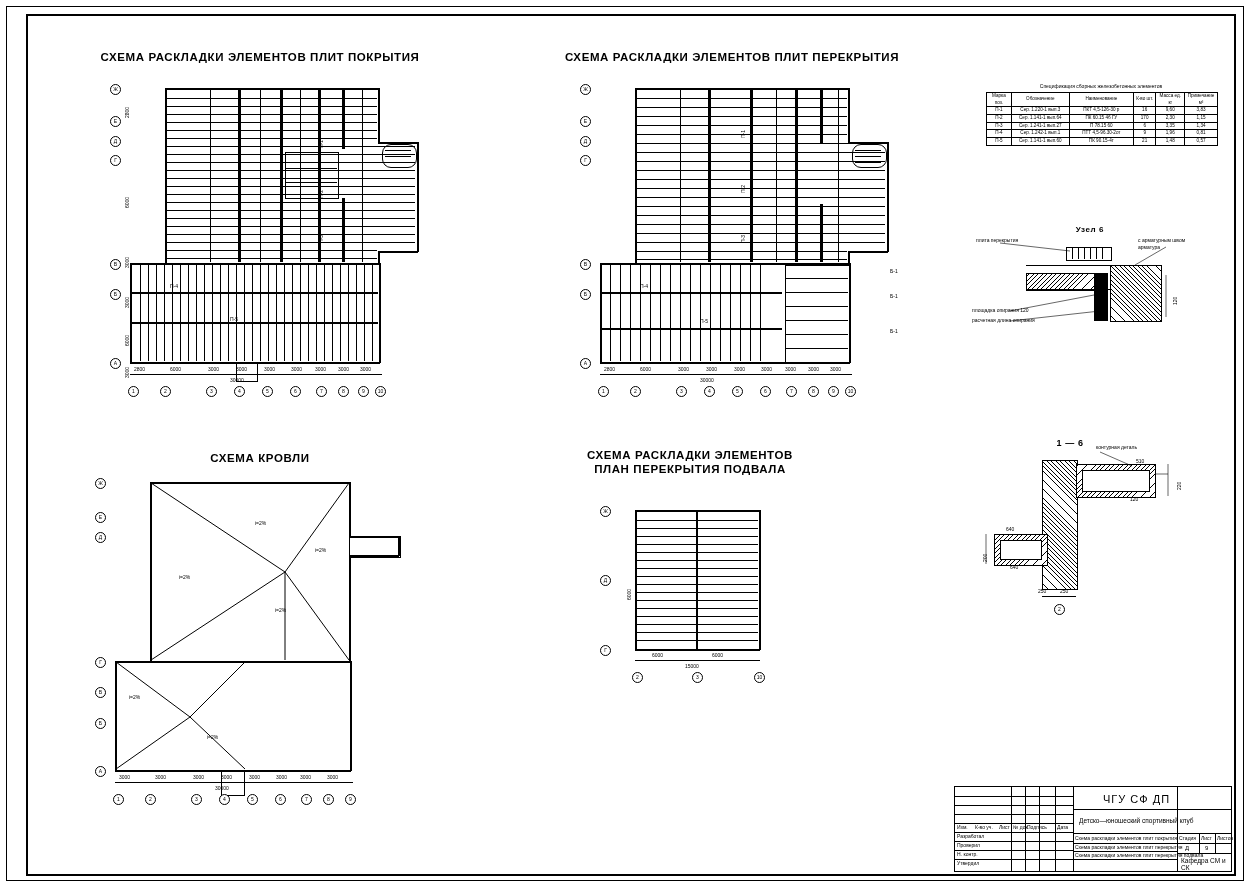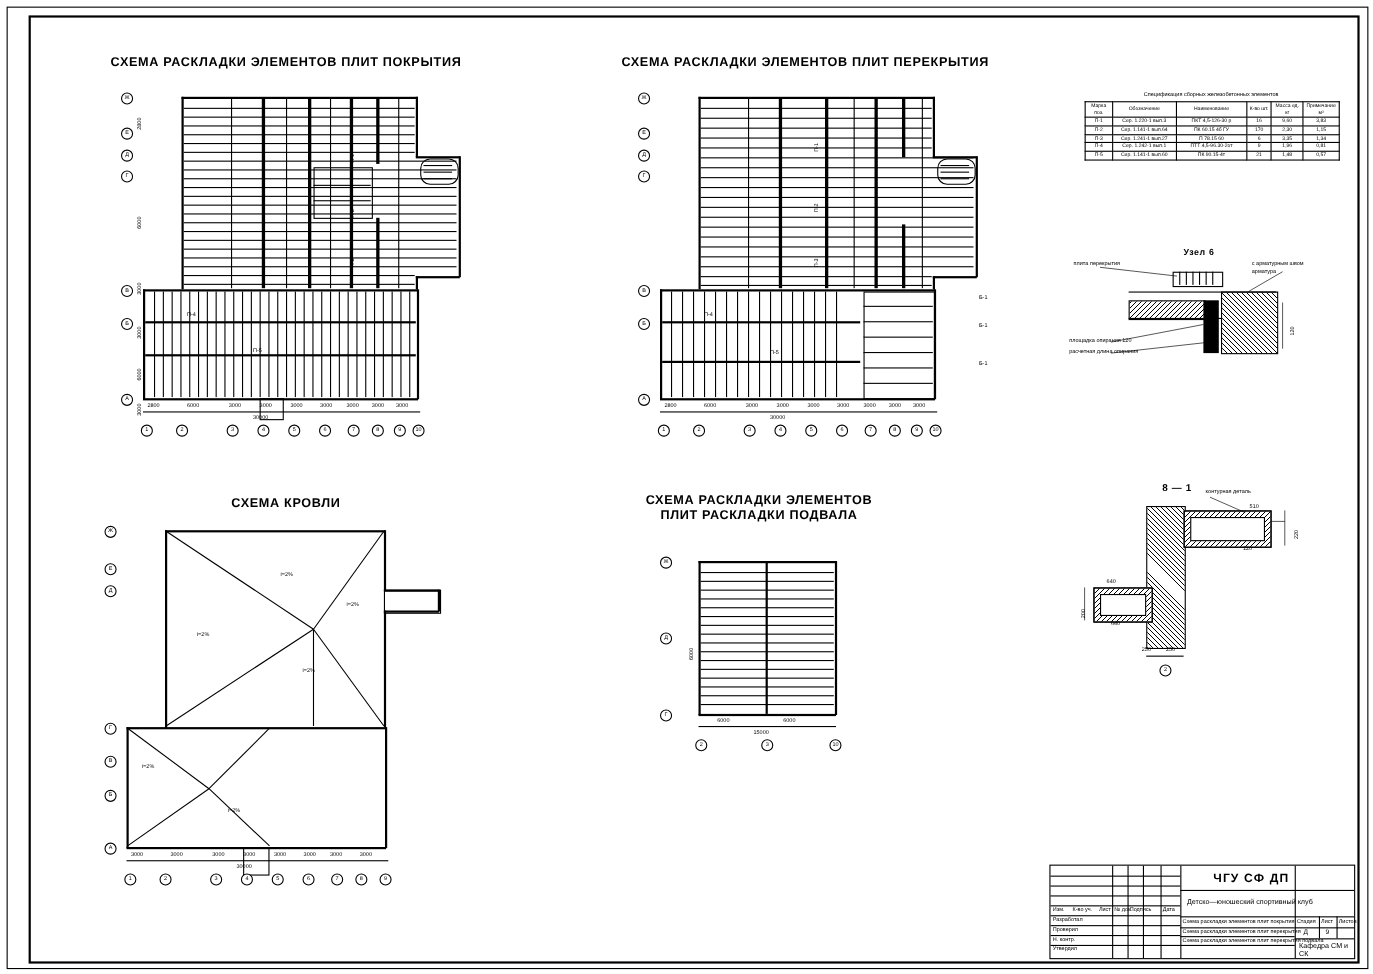--- a/index.html
+++ b/index.html
@@ -21,38 +21,38 @@
   .bub9{width:9px;height:9px;line-height:9px;}
   .box{position:absolute;border:1px solid #000;}
   .boxf{position:absolute;border:1px solid #000;background:#fff;}
   table.spec{position:absolute;border-collapse:collapse;font-size:4.6px;color:#000;}
   table.spec td,table.spec th{border:.7px solid #000;padding:0 1px;text-align:center;font-weight:normal;line-height:1.45;}
   .spec-title{position:absolute;font-size:5px;text-align:center;width:230px;}
   .hatch{position:absolute;background:repeating-linear-gradient(45deg,#000 0 .6px,transparent .6px 3.2px);border:1px solid #000;}
   .hatch2{position:absolute;background:repeating-linear-gradient(-45deg,#000 0 .6px,transparent .6px 3.2px);border:1px solid #000;}
   .solidfill{position:absolute;background:#000;}
   .ttlblock{position:absolute;left:954px;top:786px;width:276px;height:84px;border:1px solid #000;}
-  .tbig{font-size:11px;font-weight:bold;letter-spacing:1px;}
+  .tbig{font-size:11px;font-weight:normal;letter-spacing:1px;}
   .tmed{font-size:6.5px;}
   .wallthick{position:absolute;background:#000;}
   .plan-wrap{position:absolute;}
 </style>
 </head>
 <body>
 
 <div id="sheet">
 
   <div class="frame-outer"></div>
   <div class="frame-inner"></div>
 
   <div class="ttl t-main" style="left:60px;top:51px;width:400px;">СХЕМА РАСКЛАДКИ ЭЛЕМЕНТОВ ПЛИТ ПОКРЫТИЯ</div>
   <div class="ttl t-main" style="left:522px;top:51px;width:420px;">СХЕМА РАСКЛАДКИ ЭЛЕМЕНТОВ ПЛИТ ПЕРЕКРЫТИЯ</div>
   <div class="ttl t-main" style="left:100px;top:452px;width:320px;">СХЕМА КРОВЛИ</div>
   <div class="ttl t-main" style="left:530px;top:449px;width:320px;">СХЕМА РАСКЛАДКИ ЭЛЕМЕНТОВ</div>
-  <div class="ttl t-main" style="left:530px;top:463px;width:320px;">ПЛИТ РАСКЛАДКИ ПОДВАЛА</div>
+  <div class="ttl t-main" style="left:530px;top:463px;width:320px;">ПЛАН ПЕРЕКРЫТИЯ ПОДВАЛА</div>
 
   <div class="spec-title" style="left:986px;top:83px;">Спецификация сборных железобетонных элементов</div>
   <table class="spec" style="left:986px;top:92px;width:232px;">
     <thead>
       <tr>
         <th style="width:22px">Марка поз.</th>
         <th style="width:56px">Обозначение</th>
         <th style="width:62px">Наименование</th>
         <th style="width:20px">К-во шт.</th>
         <th style="width:26px">Масса ед. кг</th>
@@ -481,21 +481,21 @@
     </svg>
     <div class="lbl" style="left:6px;top:12px;">плита перекрытия</div>
     <div class="lbl" style="left:168px;top:12px;">с арматурным швом</div>
     <div class="lbl" style="left:168px;top:19px;">арматура</div>
     <div class="lbl" style="left:2px;top:82px;">площадка опирания 120</div>
     <div class="lbl" style="left:2px;top:92px;">расчетная длина опирания</div>
     <div class="vlbl" style="left:202px;top:80px;">120</div>
   </div>
 
   <div class="plan-wrap" style="left:980px;top:438px;width:210px;height:180px;">
-    <div class="ttl" style="left:60px;top:0px;width:60px;font-size:9px;">8 — 1</div>
+    <div class="ttl" style="left:60px;top:0px;width:60px;font-size:9px;">1 — 6</div>
 
     <div class="hatch" style="left:62px;top:22px;width:34px;height:128px;"></div>
 
     <div class="boxf" style="left:96px;top:26px;width:78px;height:32px;"></div>
     <div class="hatch2" style="left:96px;top:26px;width:78px;height:32px;"></div>
     <div class="boxf" style="left:102px;top:32px;width:66px;height:20px;background:#fff;"></div>
 
     <div class="boxf" style="left:14px;top:96px;width:52px;height:30px;"></div>
     <div class="hatch2" style="left:14px;top:96px;width:52px;height:30px;"></div>
     <div class="boxf" style="left:20px;top:102px;width:40px;height:18px;background:#fff;"></div>

